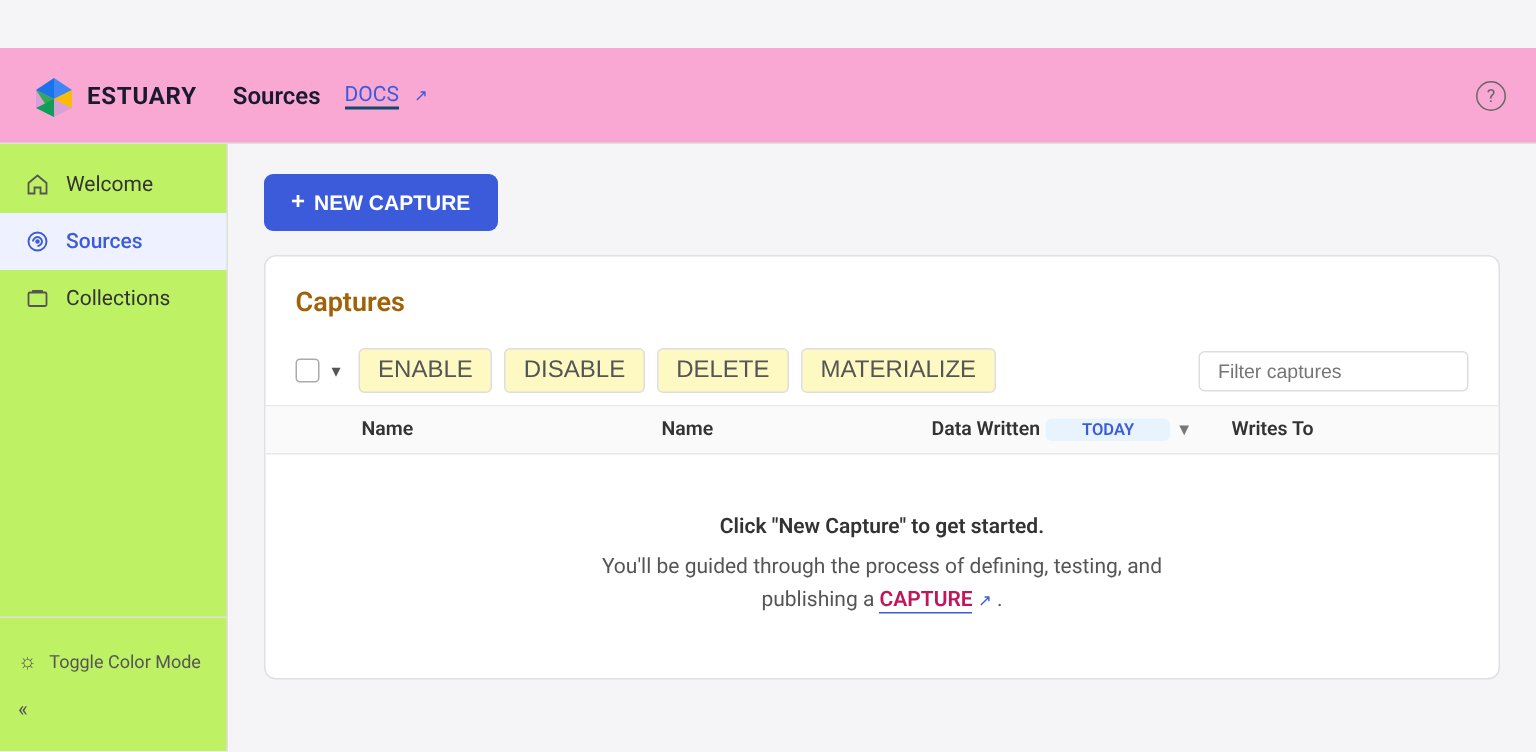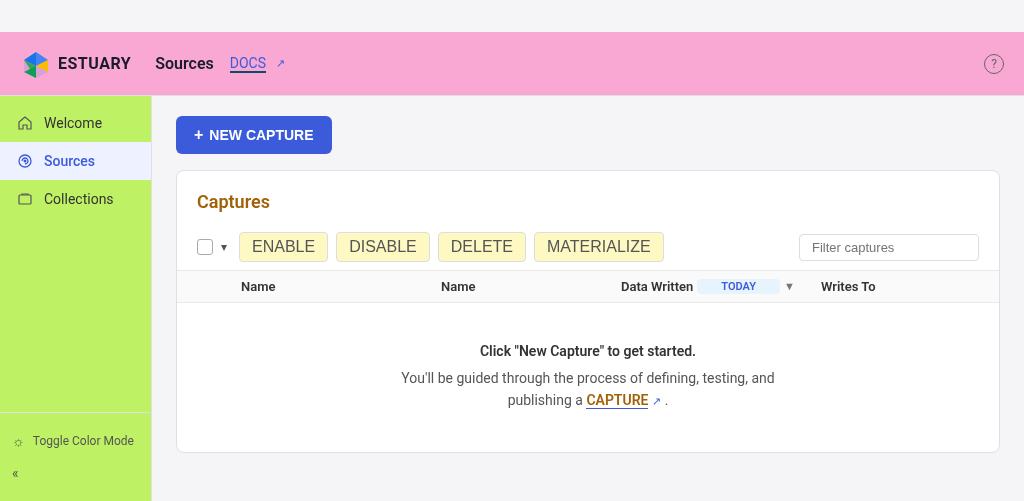--- a/index.html
+++ b/index.html
@@ -83,21 +83,21 @@
     .filter-icon { font-size: 11px; color: #777; cursor: pointer; }
     .today-badge {
       background: #e8f4fd; color: #3b5bdb; border-radius: 4px;
       padding: 1px 24px; font-size: 11px; font-weight: 600;
     }
 
     
     .empty-state { padding: 40px 20px; text-align: center; color: #555; }
     .empty-state-title { font-size: 14px; font-weight: 600; color: #333; margin-bottom: 8px; }
     .empty-state-body { font-size: 14px; color: #555; line-height: 1.6; }
-    .capture-link { color: #a16207; text-decoration: none; border-bottom: 1px solid #3b5bdb; font-weight: 600; }
+    .capture-link { color: #be185d; text-decoration: none; border-bottom: 1px solid #3b5bdb; font-weight: 600; }
 
     
     svg { display: block; }
 
     .logo-mark { display: flex; align-items: center; }
   </style>
 </head>
 <body>
 
 <div class="header">

